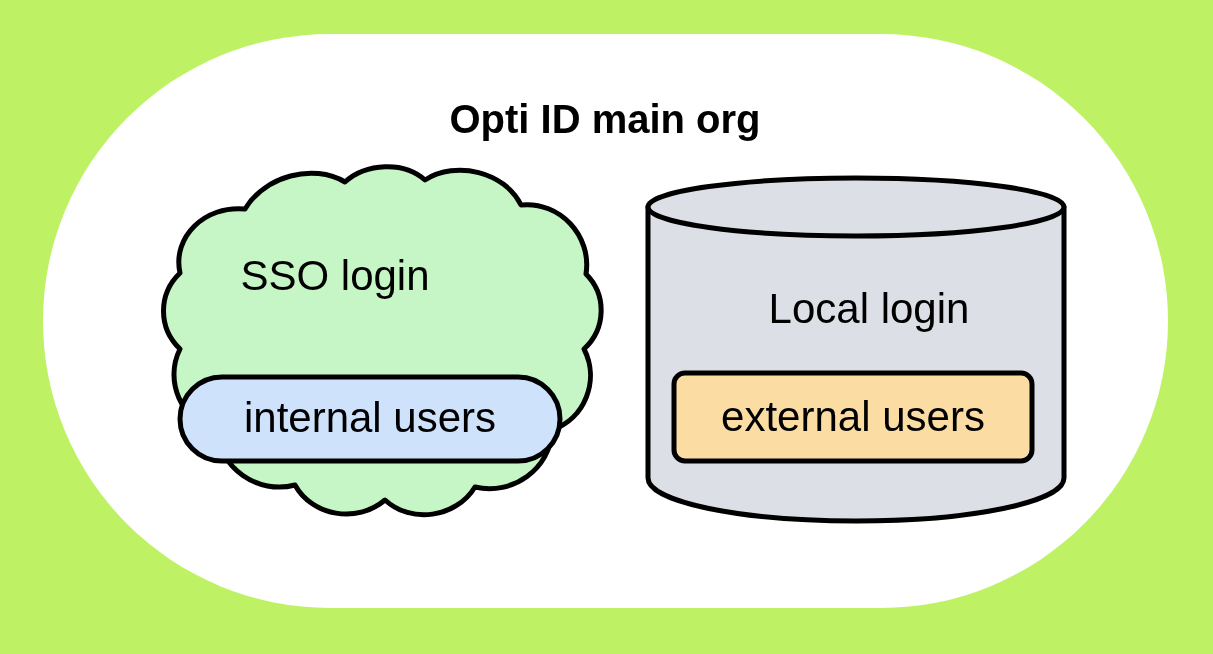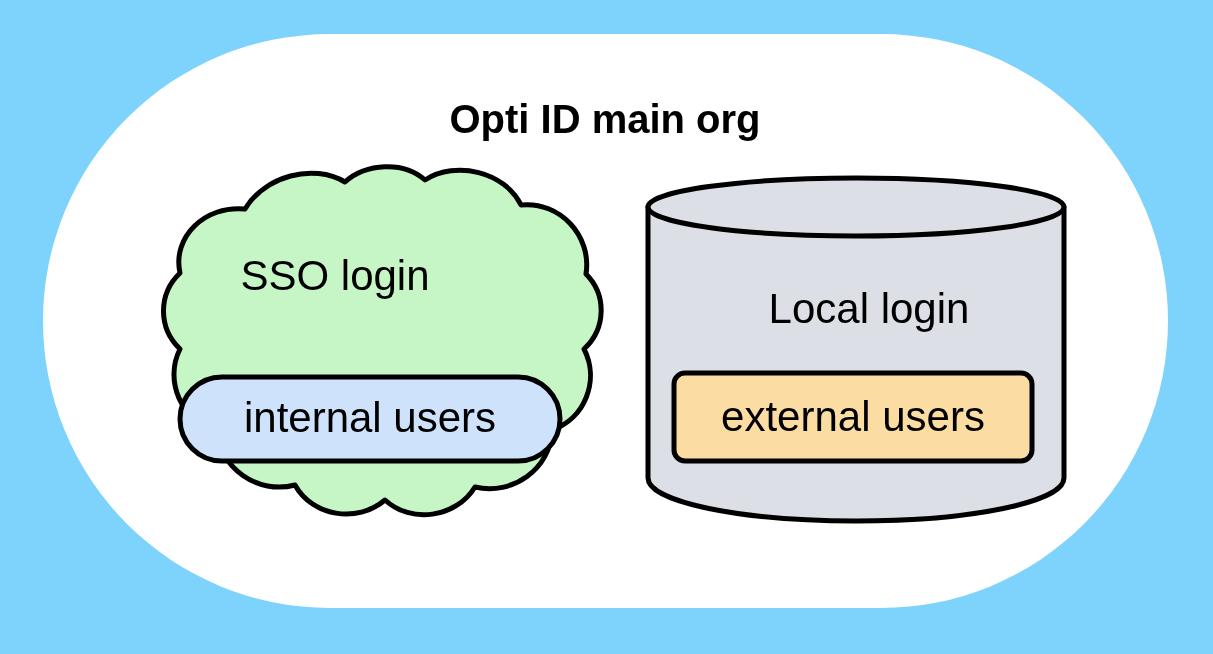--- a/index.html
+++ b/index.html
@@ -10,21 +10,21 @@
   body {
     width: 1213px;
     height: 654px;
     overflow: hidden;
     font-family: "Liberation Sans", sans-serif;
   }
   #diagram-root {
     position: relative;
     width: 1213px;
     height: 654px;
-    background: #7dd3fc;
+    background: #bef264;
   }
   svg.canvas {
     display: block;
     width: 1213px;
     height: 654px;
   }
   .shape-stroke {
     stroke: #000000;
     stroke-linejoin: round;
     stroke-linecap: round;

